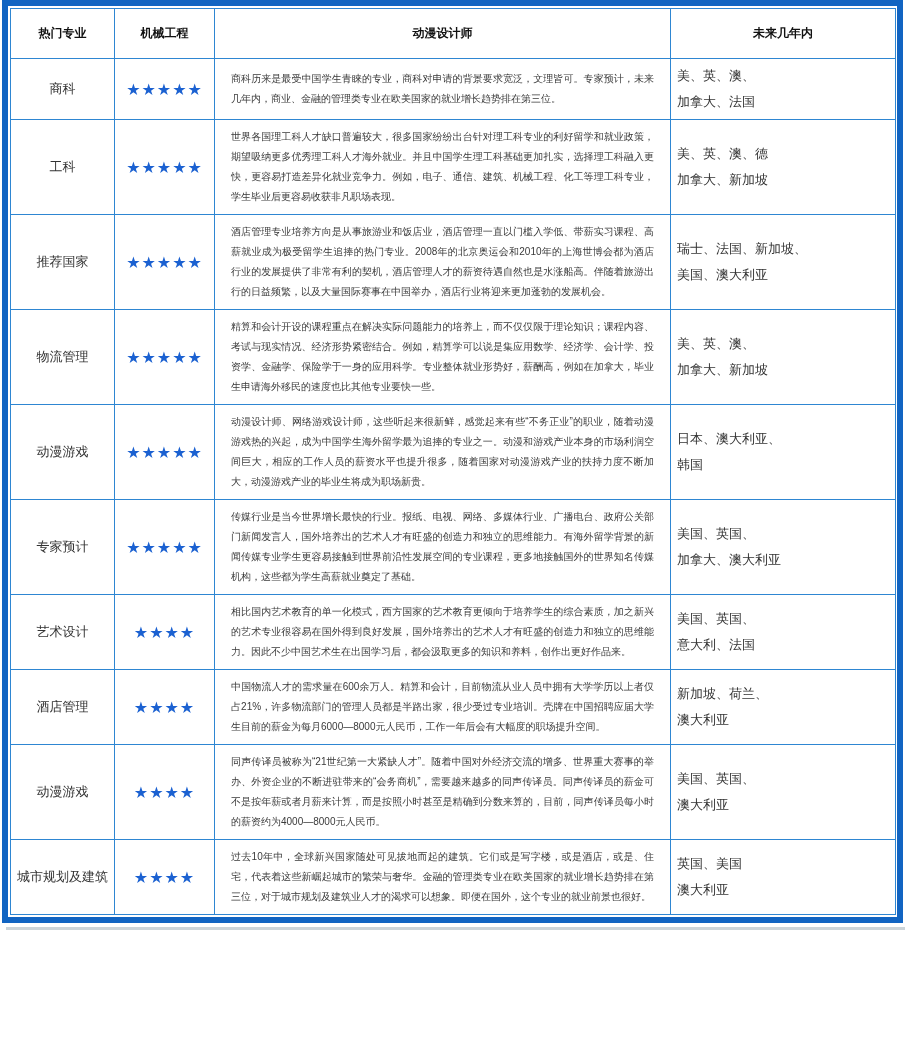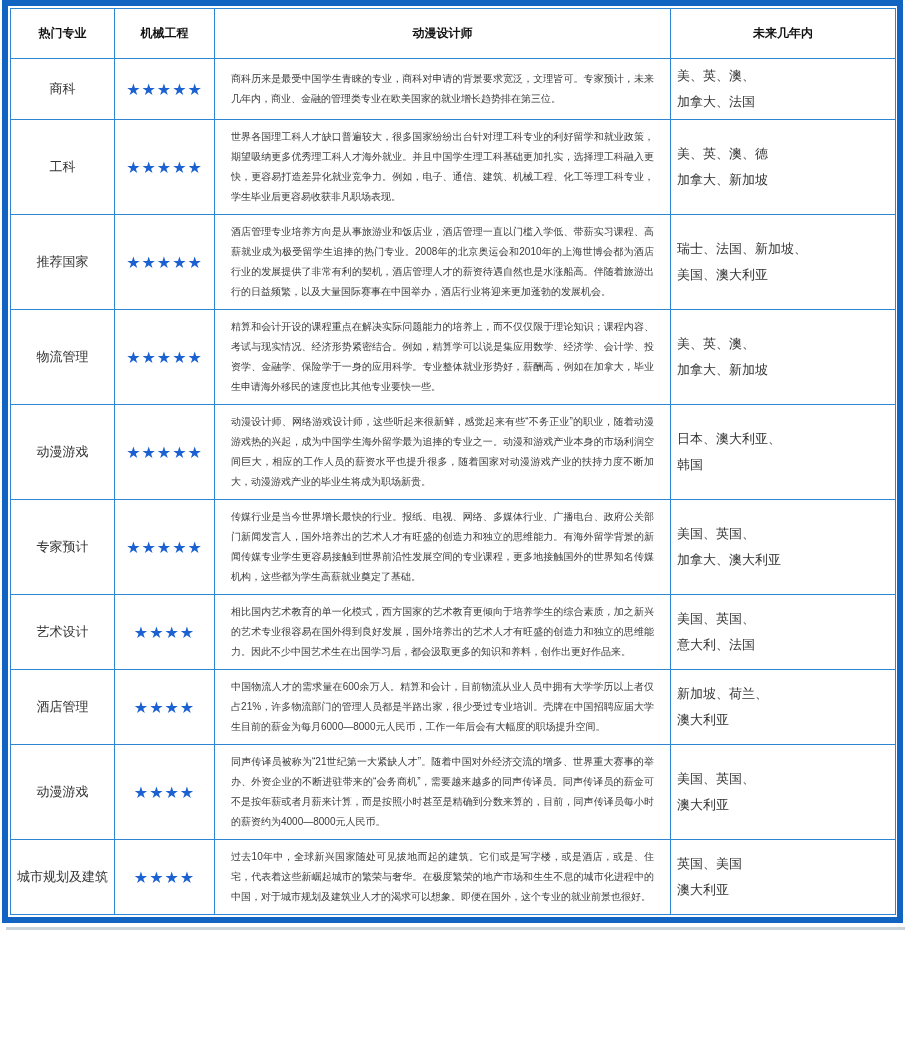--- a/index.html
+++ b/index.html
@@ -184,21 +184,21 @@
     <td class="intro-cell">同声传译员被称为“21世纪第一大紧缺人才”。随着中国对外经济交流的增多、世界重大赛事的举办、外资企业的不断进驻带来的“会务商机”，需要越来越多的同声传译员。同声传译员的薪金可不是按年薪或者月薪来计算，而是按照小时甚至是精确到分数来算的，目前，同声传译员每小时的薪资约为4000—8000元人民币。</td>
     <td class="countries-cell">
             <div>美国、英国、</div>
             <div>澳大利亚</div>
           </td>
   </tr>
 
   <tr>
     <td class="major-cell">城市规划及建筑</td>
     <td class="stars-cell">★★★★</td>
-    <td class="intro-cell">过去10年中，全球新兴国家随处可见拔地而起的建筑。它们或是写字楼，或是酒店，或是、住宅，代表着这些新崛起城市的繁荣与奢华。在极度繁荣的地产市场和生生不息的城市化进程中的中国，对于城市规划及建筑业人才的渴求可以想象。即便在国外，这个专业的就业前景也很好。</td>
+    <td class="intro-cell">过去10年中，全球新兴国家随处可见拔地而起的建筑。它们或是写字楼，或是酒店，或是、住宅，代表着这些新崛起城市的繁荣与奢华。金融的管理类专业在欧美国家的就业增长趋势排在第三位，对于城市规划及建筑业人才的渴求可以想象。即便在国外，这个专业的就业前景也很好。</td>
     <td class="countries-cell">
             <div>英国、美国</div>
             <div>澳大利亚</div>
           </td>
   </tr>
 </tbody>
   </table>
 </div>
 <div class="shadow-line"></div>
 

